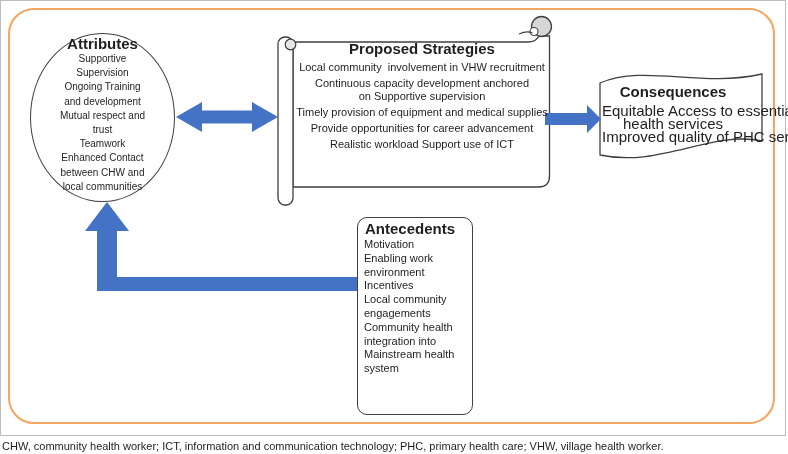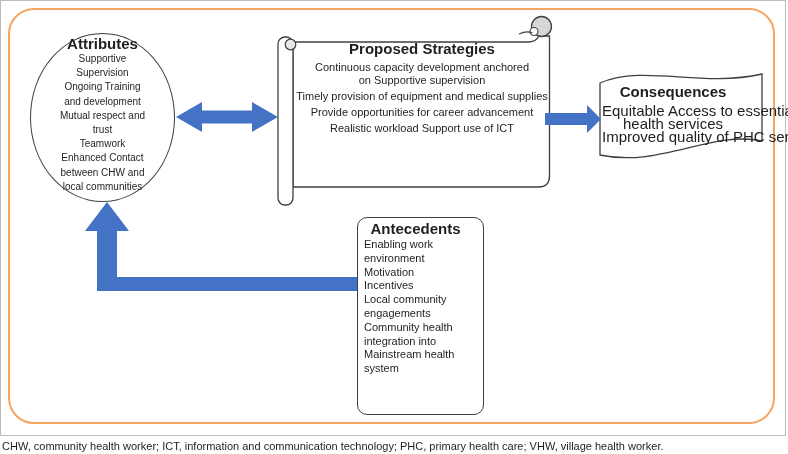--- a/index.html
+++ b/index.html
@@ -30,21 +30,21 @@
 
   .strat-text{position:absolute;left:296px;top:42px;width:252px;text-align:center;}
   .strat-text .block-title{margin-bottom:4px;}
   .strat-item{font-size:11px;line-height:13px;white-space:pre;margin-top:3px;}
   .strat-item:first-of-type{margin-top:5px;}
 
   .cons-text{position:absolute;left:602px;top:85px;width:142px;text-align:center;}
   .cons-text .block-title{line-height:13px;margin-bottom:6px;}
   .cons-item{font-size:15px;line-height:13.2px;white-space:pre;}
 
-  .ante-box{position:absolute;left:357px;top:217px;width:127px;height:198px;border:1.3px solid var(--ink);border-radius:10px;box-sizing:border-box;background:#fff;padding:4px 12px 0 6px;}
+  .ante-box{position:absolute;left:357px;top:217px;width:116px;height:198px;border:1.3px solid var(--ink);border-radius:10px;box-sizing:border-box;background:#fff;padding:4px 12px 0 6px;}
   .ante-box .block-title{text-align:center;line-height:13px;margin-bottom:3px;margin-left:-4px;}
   .ante-item{font-size:11px;line-height:13.8px;white-space:pre;text-align:left;}
 
   .footnote{position:absolute;left:2px;top:440px;font-size:11px;line-height:13px;white-space:nowrap;}
 </style>
 </head>
 <body>
 
 <div class="panel"></div>
 <div class="orange-frame"></div>
@@ -78,43 +78,44 @@
       <div class="ell-item">Teamwork</div>
       <div class="ell-item">Enhanced Contact
 between CHW and
 local communities</div>
     </div>
 </div>
 
 <div class="strat-text">
   <div class="block-title">Proposed Strategies</div>
   <div>
+      <div class="strat-item">Local community  involvement in VHW recruitment</div>
       <div class="strat-item">Continuous capacity development anchored
 on Supportive supervision</div>
       <div class="strat-item">Timely provision of equipment and medical supplies</div>
       <div class="strat-item">Provide opportunities for career advancement</div>
       <div class="strat-item">Realistic workload Support use of ICT</div>
     </div>
 </div>
 
 <div class="cons-text">
   <div class="block-title">Consequences</div>
   <div>
       <div class="cons-item">Equitable Access to essential
 health services</div>
       <div class="cons-item">Improved quality of PHC services</div>
     </div>
 </div>
 
 <div class="ante-box">
   <div class="block-title">Antecedents</div>
   <div>
+      <div class="ante-item">Motivation</div>
       <div class="ante-item">Enabling work
 environment</div>
-      <div class="ante-item">Motivation</div>
       <div class="ante-item">Incentives</div>
       <div class="ante-item">Local community
 engagements</div>
       <div class="ante-item">Community health
 integration into
 Mainstream health
 system</div>
     </div>
 </div>
 

